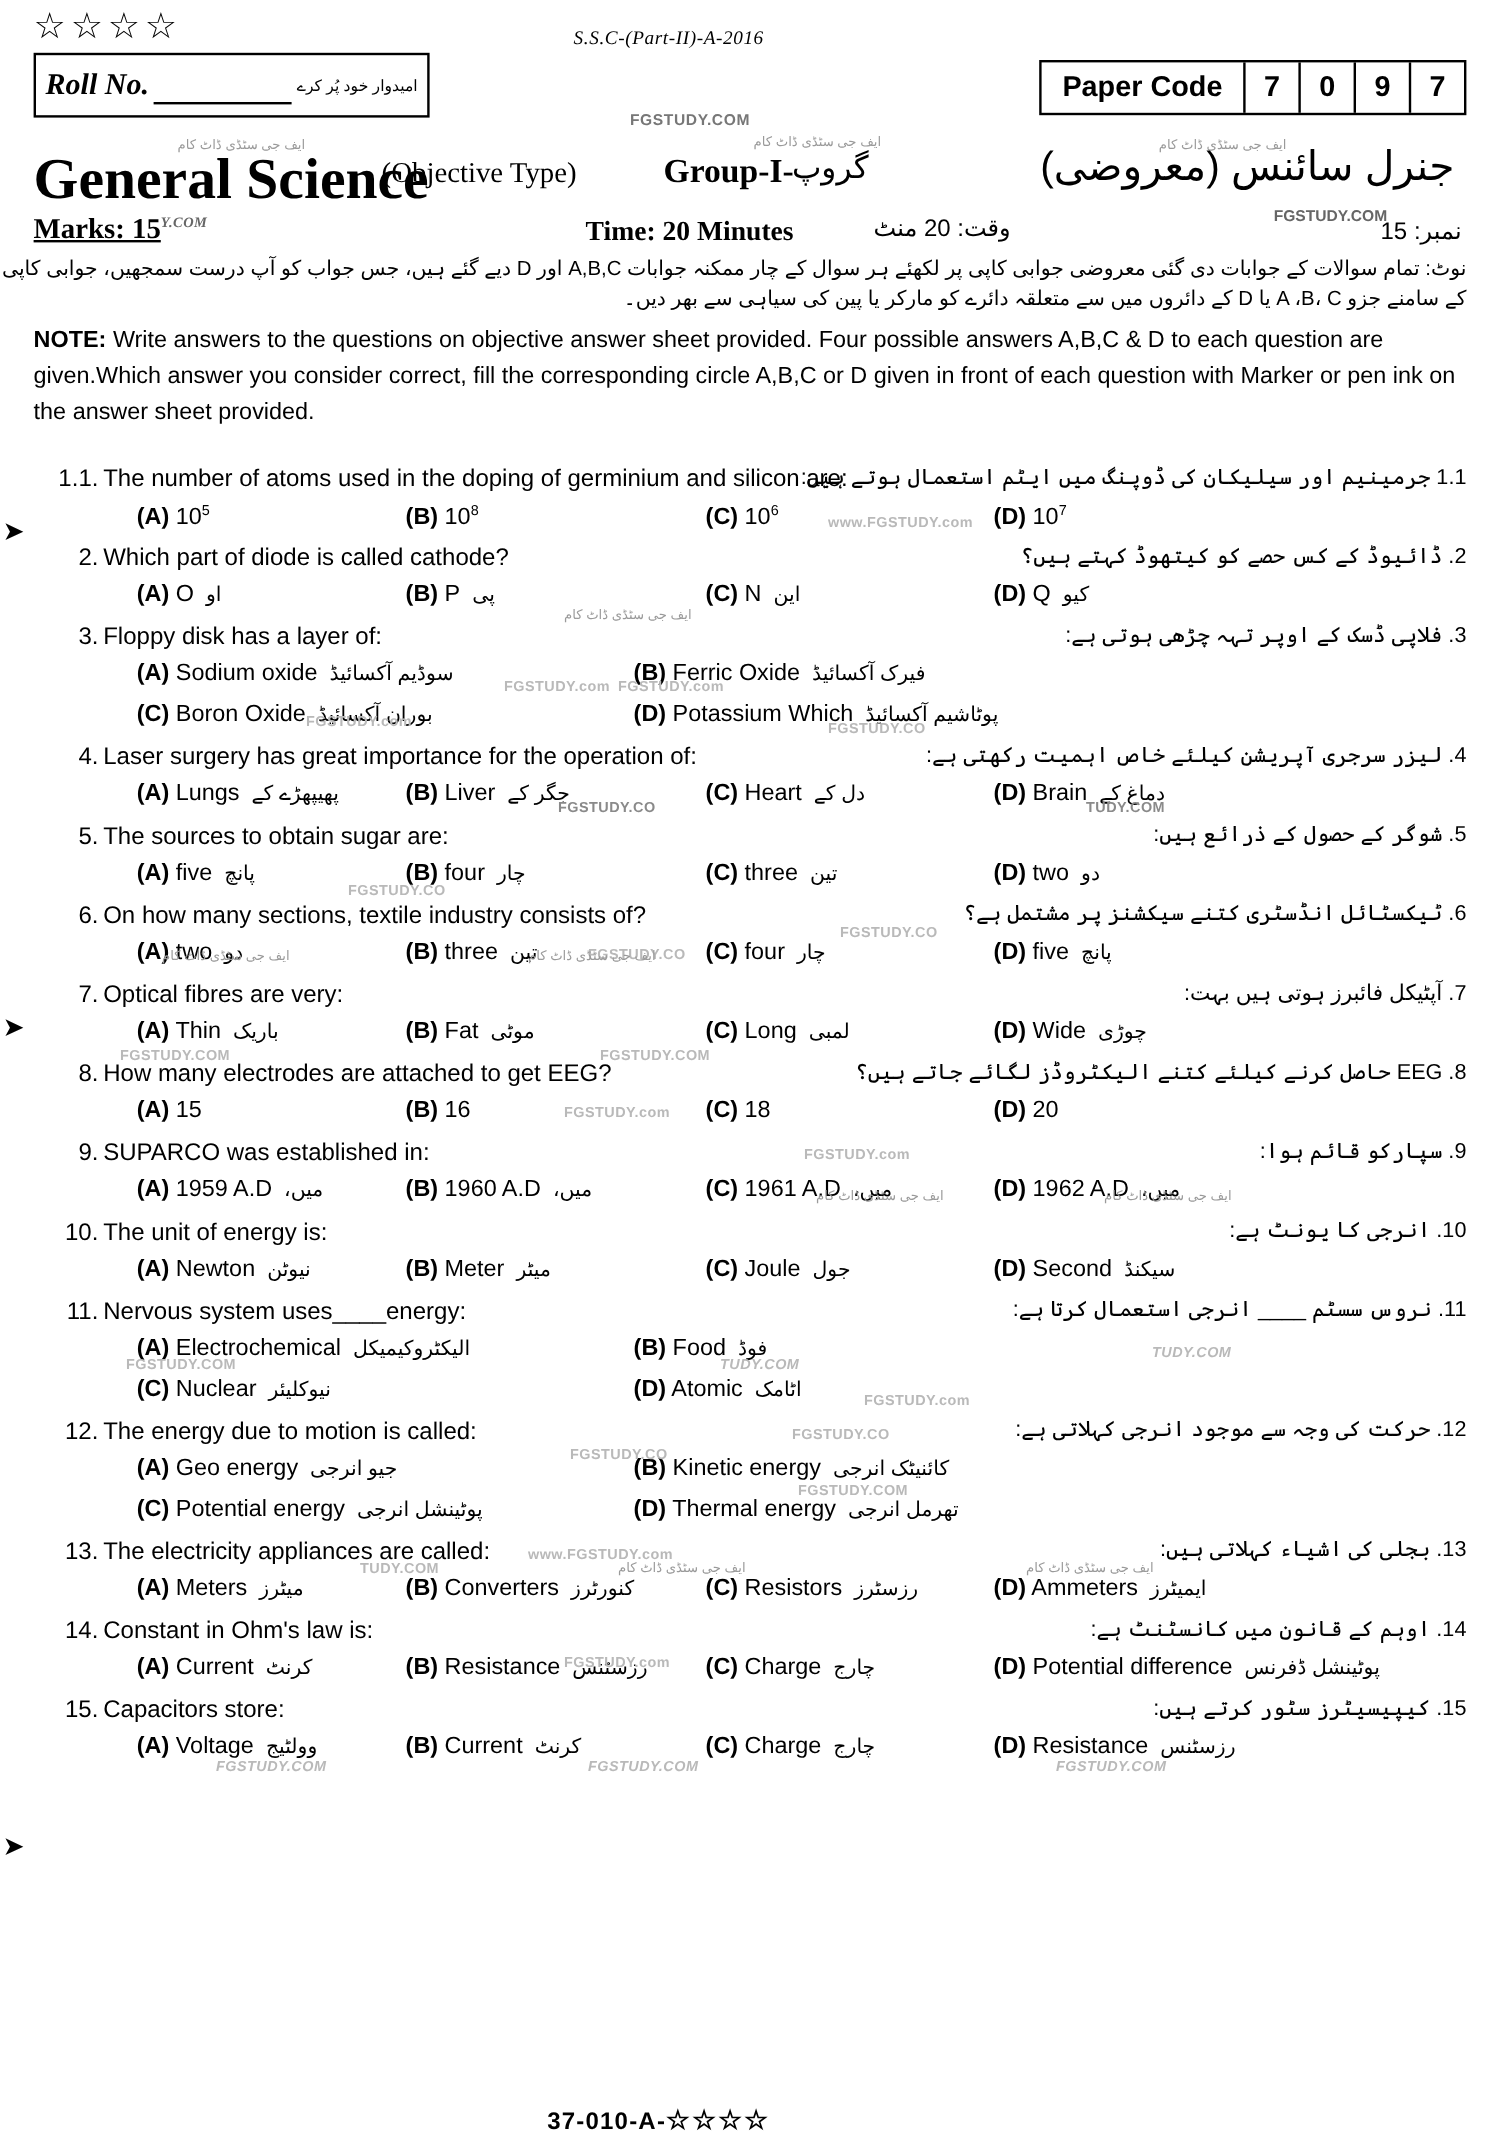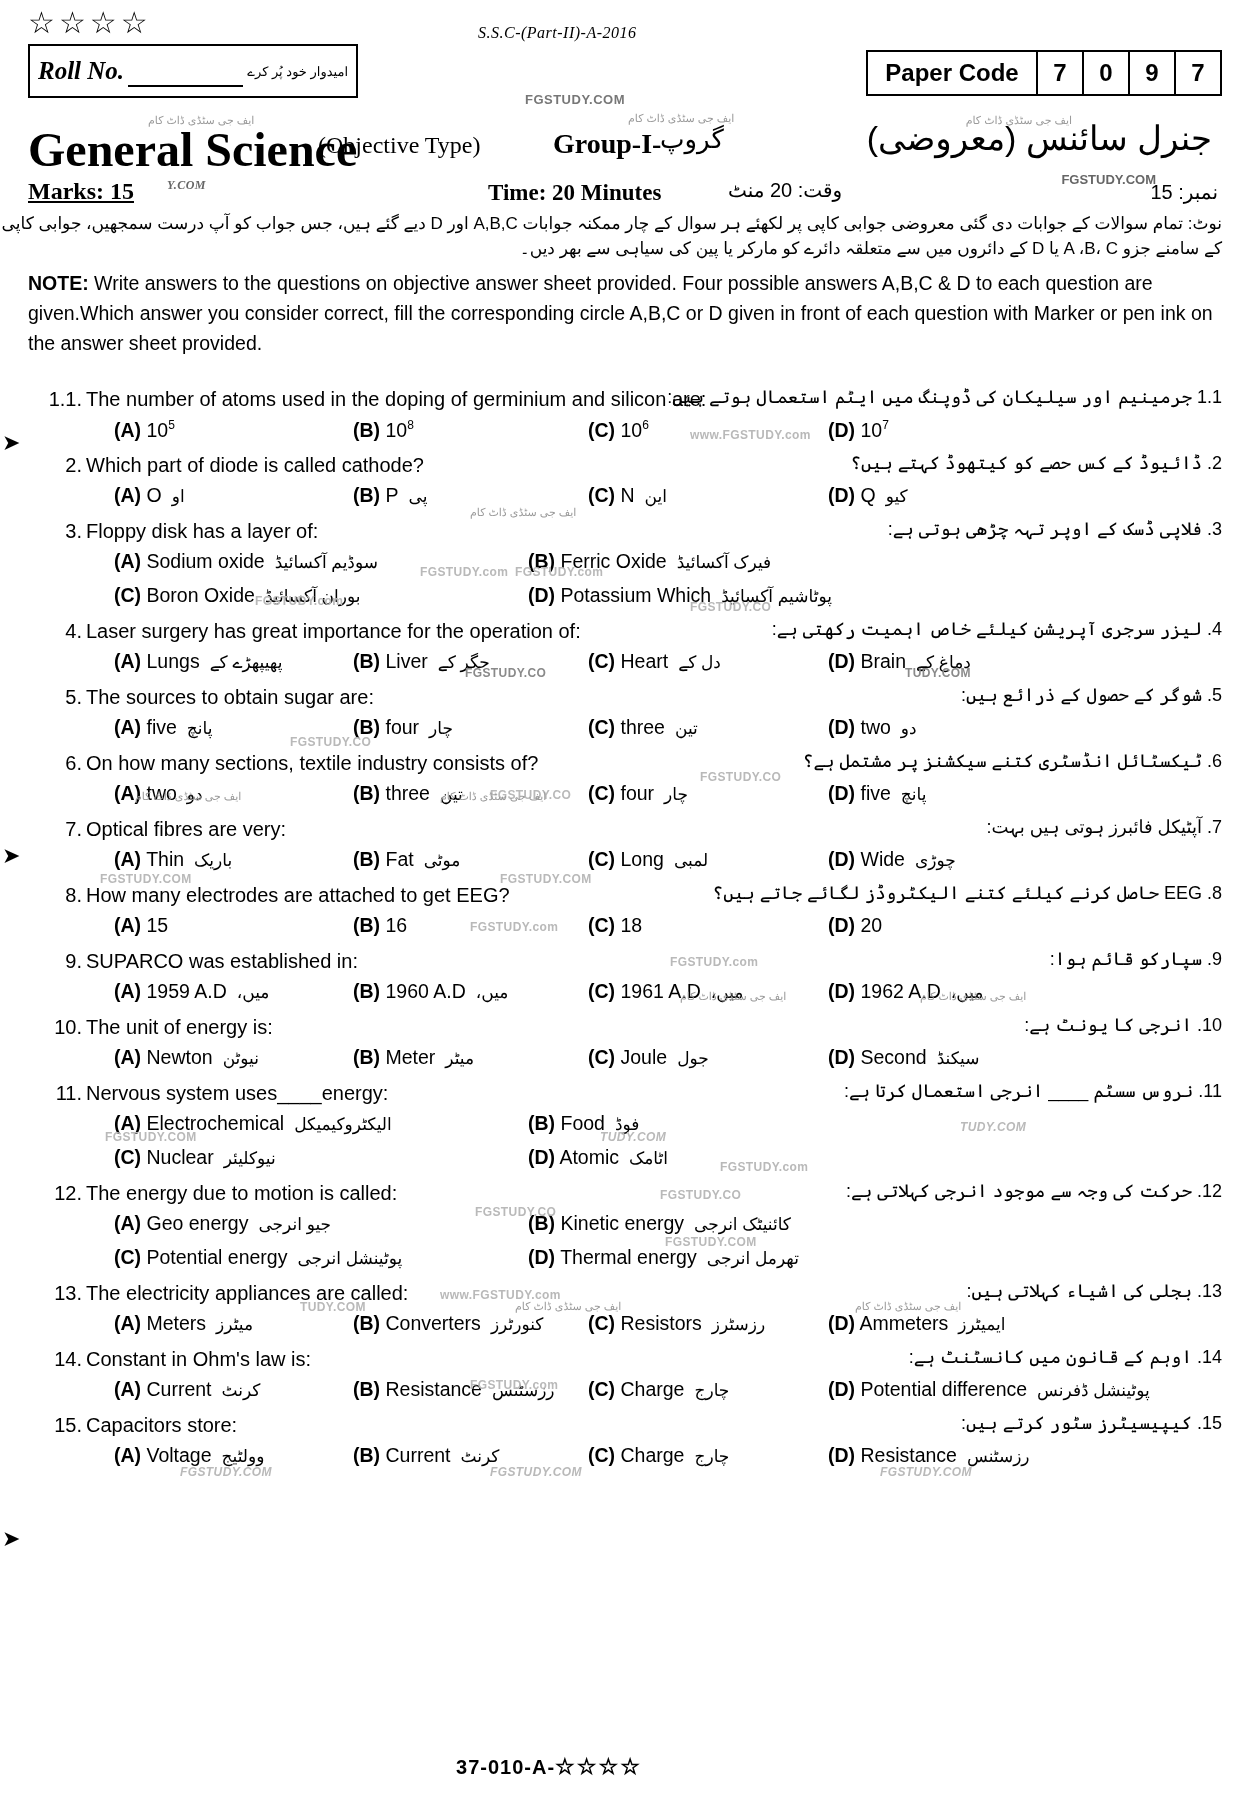--- a/index.html
+++ b/index.html
@@ -43,21 +43,21 @@
   .subj-group { position: absolute; left: 525px; top: 10px; font-family: "Liberation Serif", serif; font-weight: bold; font-size: 28px; }
   .subj-group-ur { position: absolute; left: 632px; top: 6px; font-size: 26px; direction: rtl; }
   .subj-ur { position: absolute; right: 10px; top: 0px; font-size: 34px; direction: rtl; white-space: nowrap; }
   .tinyur-a { position: absolute; left: 120px; top: -4px; font-size: 10px; direction: rtl; }
   .tinyur-b { position: absolute; left: 600px; top: -6px; font-size: 11px; direction: rtl; }
   .tinyur-c { position: absolute; right: 150px; top: -4px; font-size: 11px; direction: rtl; }
 
   
   .mt-row { position: absolute; left: 28px; top: 178px; width: 1194px; height: 34px; }
   .marks { position: absolute; left: 0; top: 0; font-family: "Liberation Serif", serif; font-weight: bold; font-size: 24px; text-decoration: underline; }
-  .marks .wm { font-size: 12px; font-style: italic; color: #666; vertical-align: super; margin-left: 33px; }
+  .marks .wm { font-size: 12px; font-style: italic; color: #666; vertical-align: super; }
   .time { position: absolute; left: 460px; top: 2px; font-family: "Liberation Serif", serif; font-weight: bold; font-size: 23px; }
   .time-ur { position: absolute; left: 700px; top: 0px; font-size: 20px; direction: rtl; }
   .marks-ur { position: absolute; right: 4px; top: 2px; font-size: 20px; direction: rtl; }
   .wm-fg2 { position: absolute; right: 66px; top: -6px; font-size: 13px; font-weight: bold; color: #666; }
 
   
   .urdu-note { position: absolute; left: 28px; top: 212px; width: 1194px; direction: rtl; text-align: right; font-size: 17px; line-height: 1.45; }
   .urdu-note div { white-space: nowrap; }
 
   
@@ -73,21 +73,21 @@
   .q-ur { position: absolute; right: 0; top: -2px; font-size: 18px; direction: rtl; white-space: nowrap; }
 
   .opts { position: relative; height: 34px; }
   .opts.two-col { height: 34px; }
   .opt { position: absolute; top: 0; font-size: 19.5px; white-space: nowrap; }
   .opt .lab { font-weight: bold; }
   .opt .ur { font-size: 17px; margin-left: 10px; direction: rtl; display: inline-block; }
   .opt sup { font-size: 12px; }
 
   .c1 { left: 86px; }
-  .c2 { left: 310px; margin-left: 15px; }
+  .c2 { left: 310px; }
   .c3 { left: 560px; }
   .c4 { left: 800px; }
 
   .h1 { left: 86px; }
   .h2 { left: 500px; }
 
   
   .wm { position: absolute; color: #b9b9b9; font-size: 12px; font-weight: bold; pointer-events: none; letter-spacing: .4px; }
   .wm.it { font-style: italic; }
   .wm.dark { color: #8a8a8a; }

